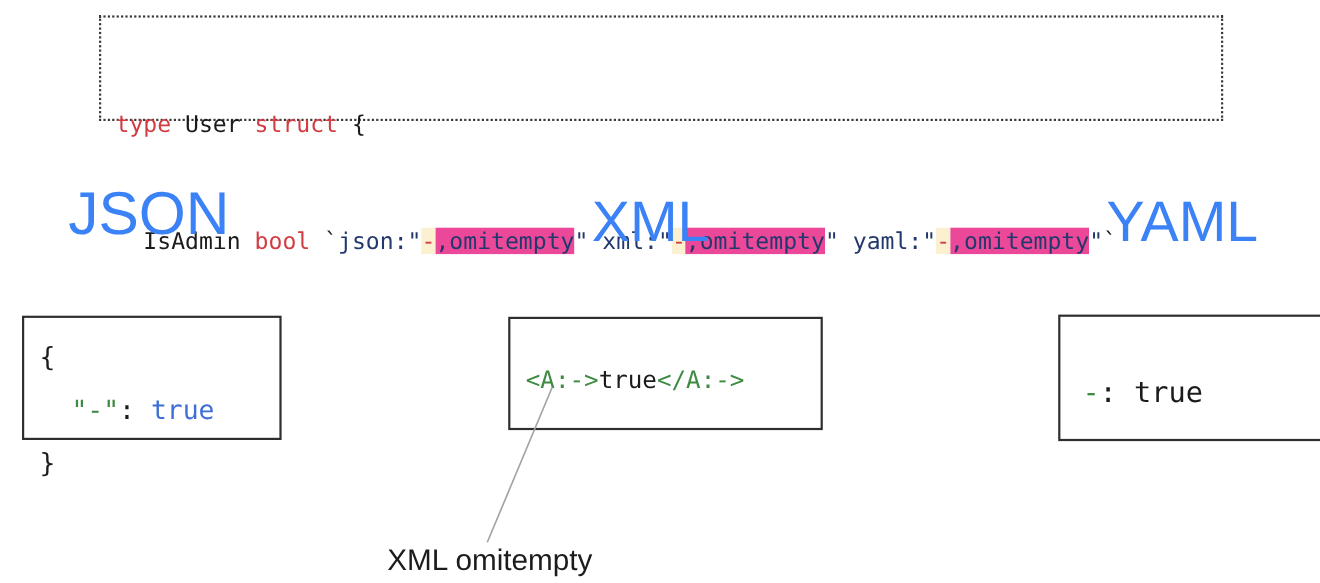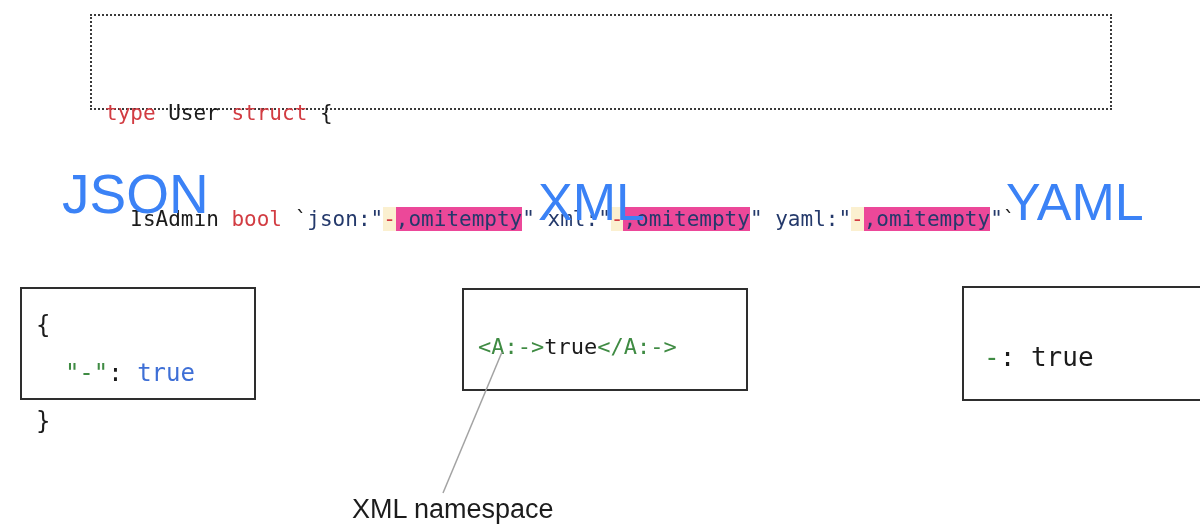--- a/index.html
+++ b/index.html
@@ -77,13 +77,13 @@
 </div>
 
 <div class="output-box" id="box-yaml">
   <div class="code-line"><span class="tok-green">-</span><span class="tok-plain">: </span><span class="tok-plain">true</span></div>
 </div>
 
 <svg class="annotation-svg" viewBox="0 0 1200 530" xmlns="http://www.w3.org/2000/svg">
   <line x1="502" y1="352" x2="443" y2="493" stroke="#a3a3a3" stroke-width="1.5"></line>
 </svg>
 
-<div class="annotation-label">XML namespace</div>
+<div class="annotation-label">XML omitempty</div>
 
 </body></html>

